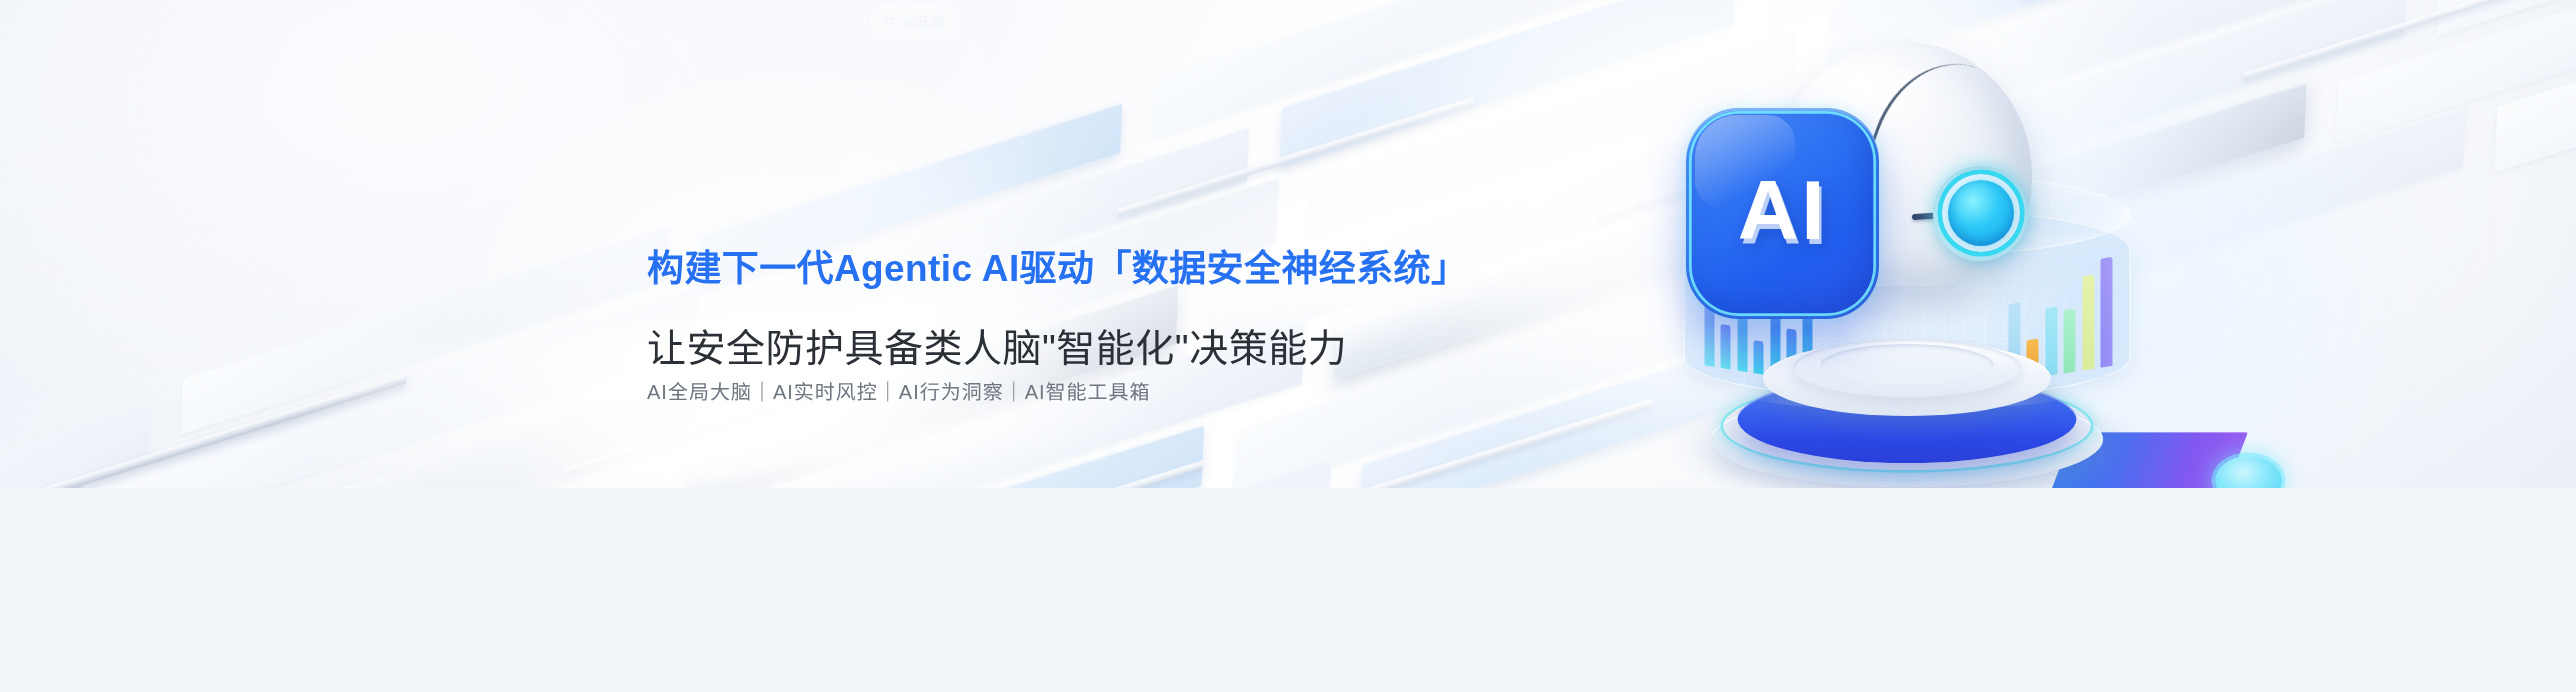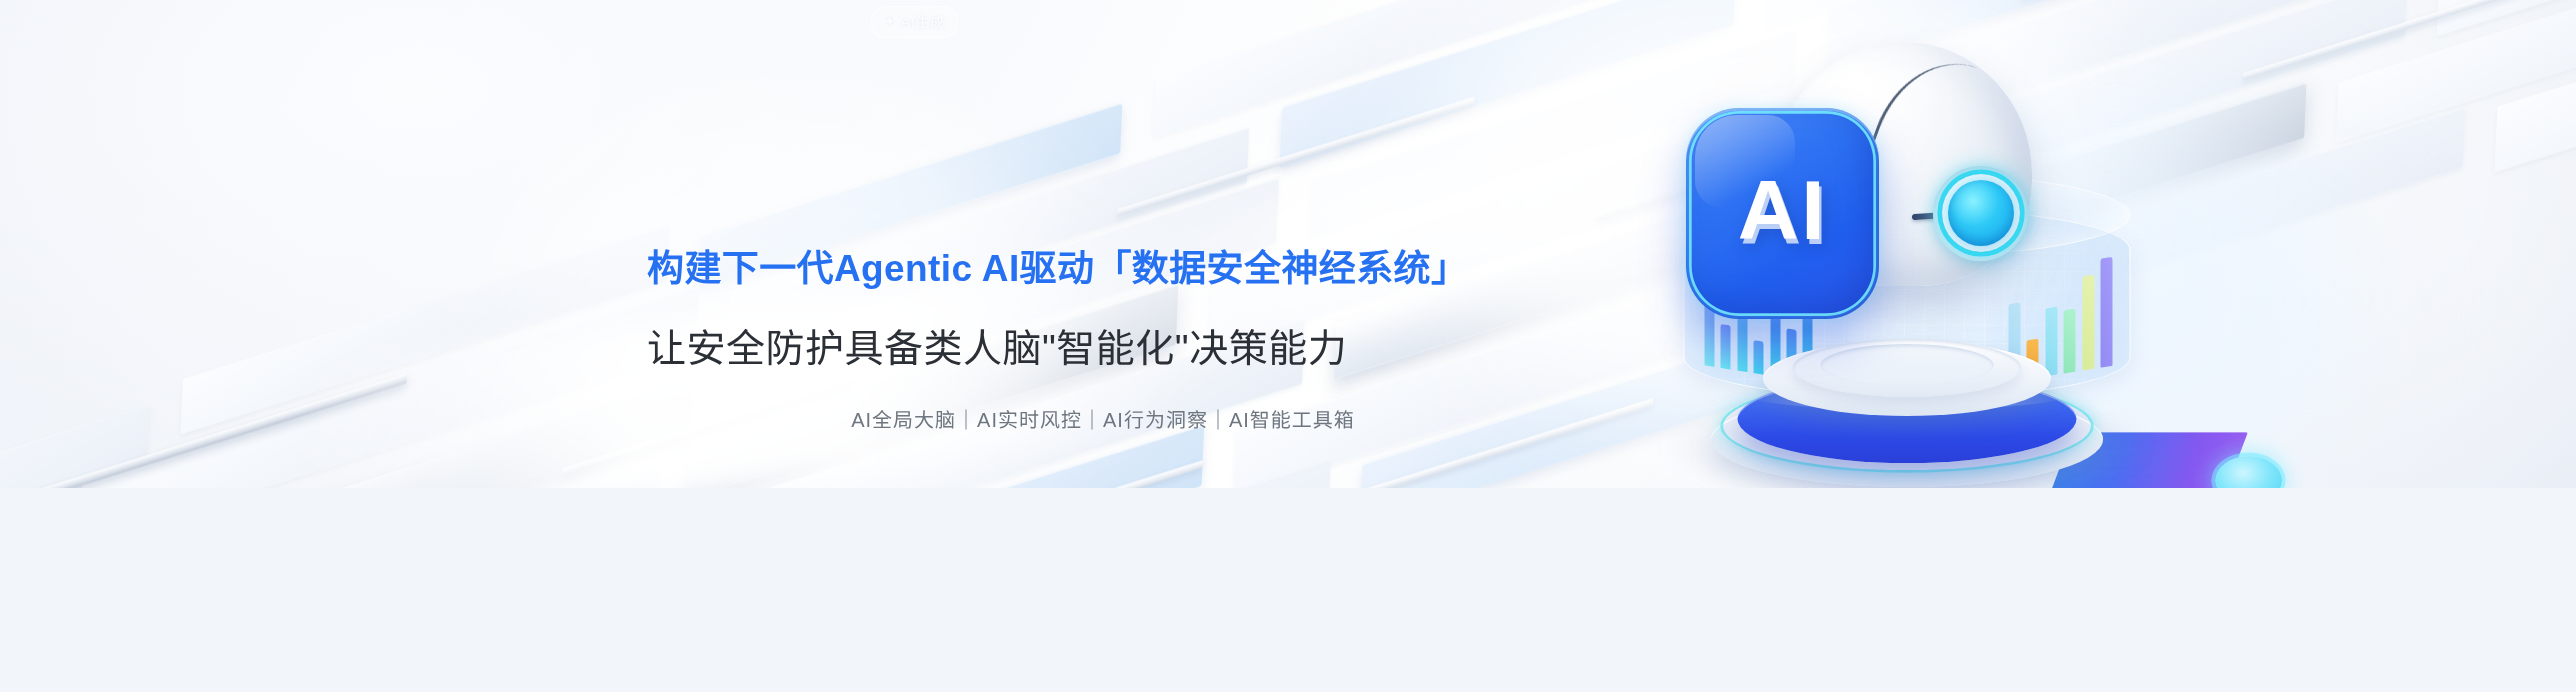--- a/index.html
+++ b/index.html
@@ -119,27 +119,26 @@
   .subhead{
     margin-top:38px;
     font-size:39px;
     font-weight:400;
     line-height:1.14;
     color:#2b2f36;
     white-space:nowrap;
     letter-spacing:0.5px;
   }
   .tagline{
-    margin-top:32px;
+    margin-top:4px;
     font-size:20px;
     font-weight:400;
     color:#6e7680;
     letter-spacing:1px;
     white-space:nowrap;
-    text-align:center;
   }
 
   
   .watermark{
     position:absolute;
     left:871px; top:5.5px;
     z-index:45;
     display:flex; align-items:center; gap:4.6px;
     padding:4.6px 12px 5.5px;
     border:0.9px solid rgba(255,255,255,.70);

